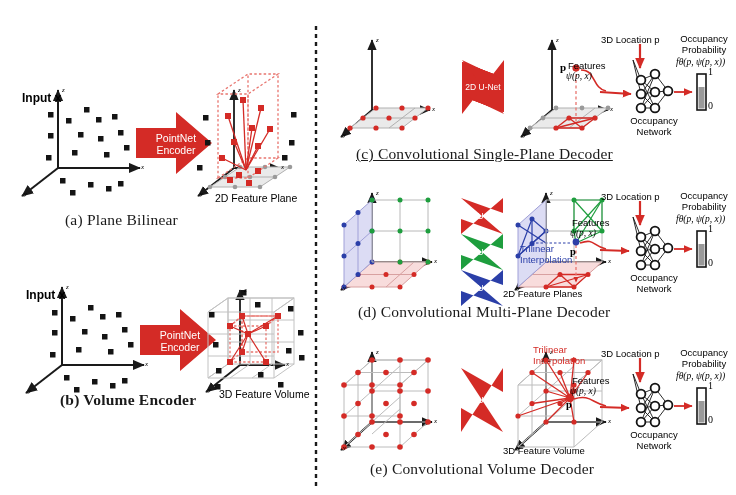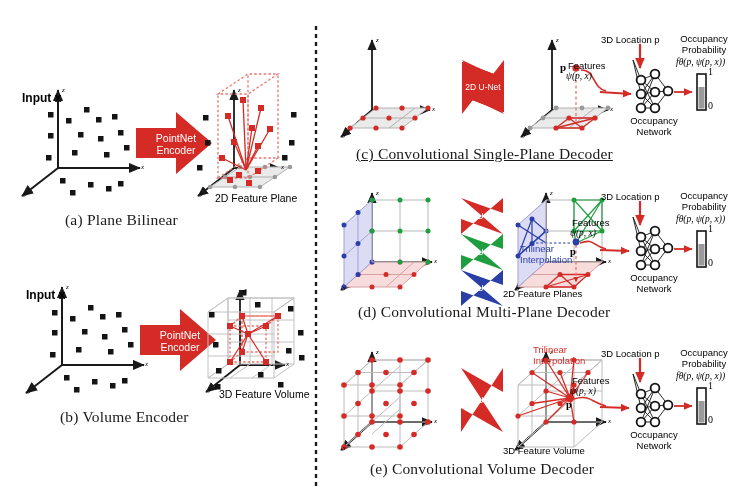--- a/index.html
+++ b/index.html
@@ -658,21 +658,21 @@
 <div class="mathlbl" style="left:66px;top:283px;font-size:7px;">z</div>
 <div class="mathlbl" style="left:28px;top:387px;font-size:7px;">y</div>
 <div class="lbl" style="left:154px;top:329px;font-size:10.5px;color:#fff;text-align:center;width:52px;line-height:12px;">
   <span>PointNet</span><br>
   <span>Encoder</span>
 </div>
 <div class="mathlbl" style="left:286px;top:360px;font-size:7px;">x</div>
 <div class="mathlbl" style="left:244px;top:286px;font-size:7px;">z</div>
 <div class="mathlbl" style="left:208px;top:386px;font-size:7px;">y</div>
 <div class="lbl" style="left:219px;top:388px;font-size:10.5px;">3D Feature Volume</div>
-<div class="cap" style="left:60px;top:408px;">(b) Volume Encoder</div>
+<div class="cap" style="left:60px;top:391px;font-weight:bold;">(b) Volume Encoder</div>
 
 <div class="mathlbl" style="left:432px;top:105px;font-size:7px;">x</div>
 <div class="mathlbl" style="left:376px;top:36px;font-size:7px;">z</div>
 <div class="mathlbl" style="left:343px;top:131px;font-size:7px;">y</div>
 <div class="mathlbl" style="left:610px;top:105px;font-size:7px;">x</div>
 <div class="mathlbl" style="left:556px;top:36px;font-size:7px;">z</div>
 <div class="mathlbl" style="left:523px;top:131px;font-size:7px;">y</div>
 <div class="mathlbl" style="left:560px;top:61px;font-size:11px;font-weight:700;font-style:normal;">p</div>
 <div class="lbl" style="left:568px;top:60px;font-size:9.5px;">Features</div>
 <div class="mathlbl" style="left:566px;top:71px;font-size:9.5px;">ψ(p, x)</div>

